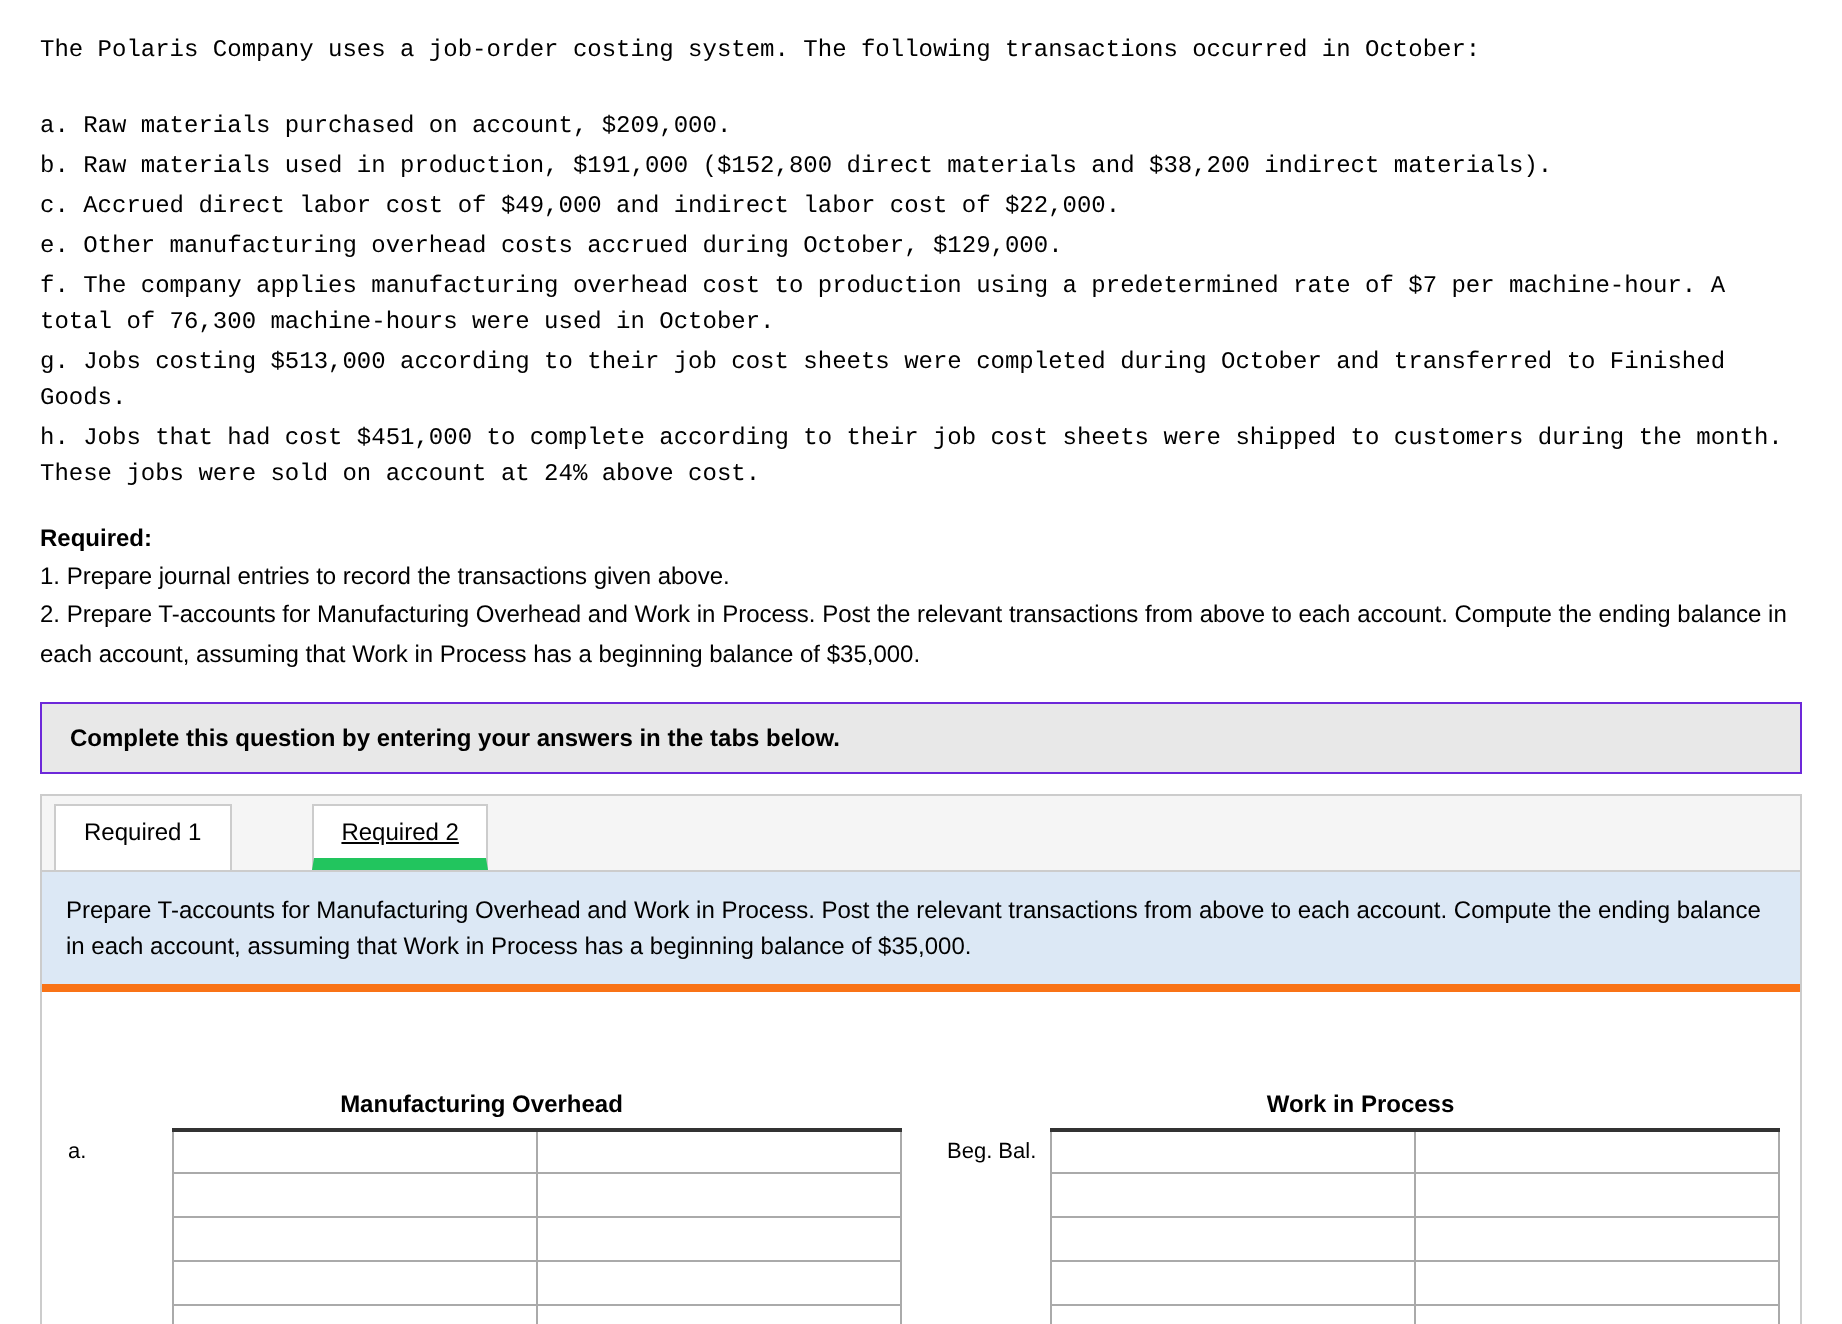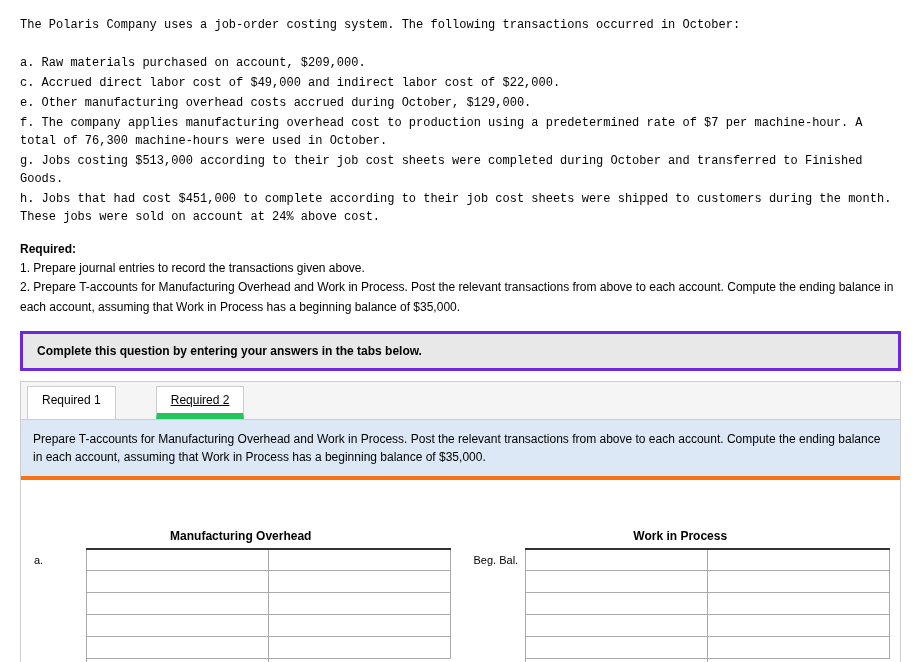--- a/index.html
+++ b/index.html
@@ -22,21 +22,21 @@
     .required-section {
       margin-top: 10px;
       margin-bottom: 14px;
       line-height: 1.6;
     }
     .required-section .req-title {
       font-weight: bold;
     }
     .instruction-box {
       background: #e8e8e8;
-      border: 3px solid #6d28d9;
+      border: 1px solid #6d28d9;
       padding: 10px 14px;
       margin-bottom: 10px;
       font-weight: bold;
       font-size: 12px;
     }
     .tabs-container {
       border: 1px solid #ccc;
       margin-bottom: 0;
     }
     .tabs-header {
@@ -70,20 +70,21 @@
       border-bottom: 4px solid #f97316;
     }
   </style>
 </head>
 <body>
 
 <div class="problem-text">
   <p>The Polaris Company uses a job-order costing system. The following transactions occurred in October:</p>
   <br>
   <p>a. Raw materials purchased on account, $209,000.</p>
+  <p>b. Raw materials used in production, $191,000 ($152,800 direct materials and $38,200 indirect materials).</p>
   <p>c. Accrued direct labor cost of $49,000 and indirect labor cost of $22,000.</p>
   <p>e. Other manufacturing overhead costs accrued during October, $129,000.</p>
   <p>f. The company applies manufacturing overhead cost to production using a predetermined rate of $7 per machine-hour. A total of 76,300 machine-hours were used in October.</p>
   <p>g. Jobs costing $513,000 according to their job cost sheets were completed during October and transferred to Finished Goods.</p>
   <p>h. Jobs that had cost $451,000 to complete according to their job cost sheets were shipped to customers during the month. These jobs were sold on account at 24% above cost.</p>
 </div>
 
 <div class="required-section">
   <p class="req-title">Required:</p>
   <p>1. Prepare journal entries to record the transactions given above.</p>

